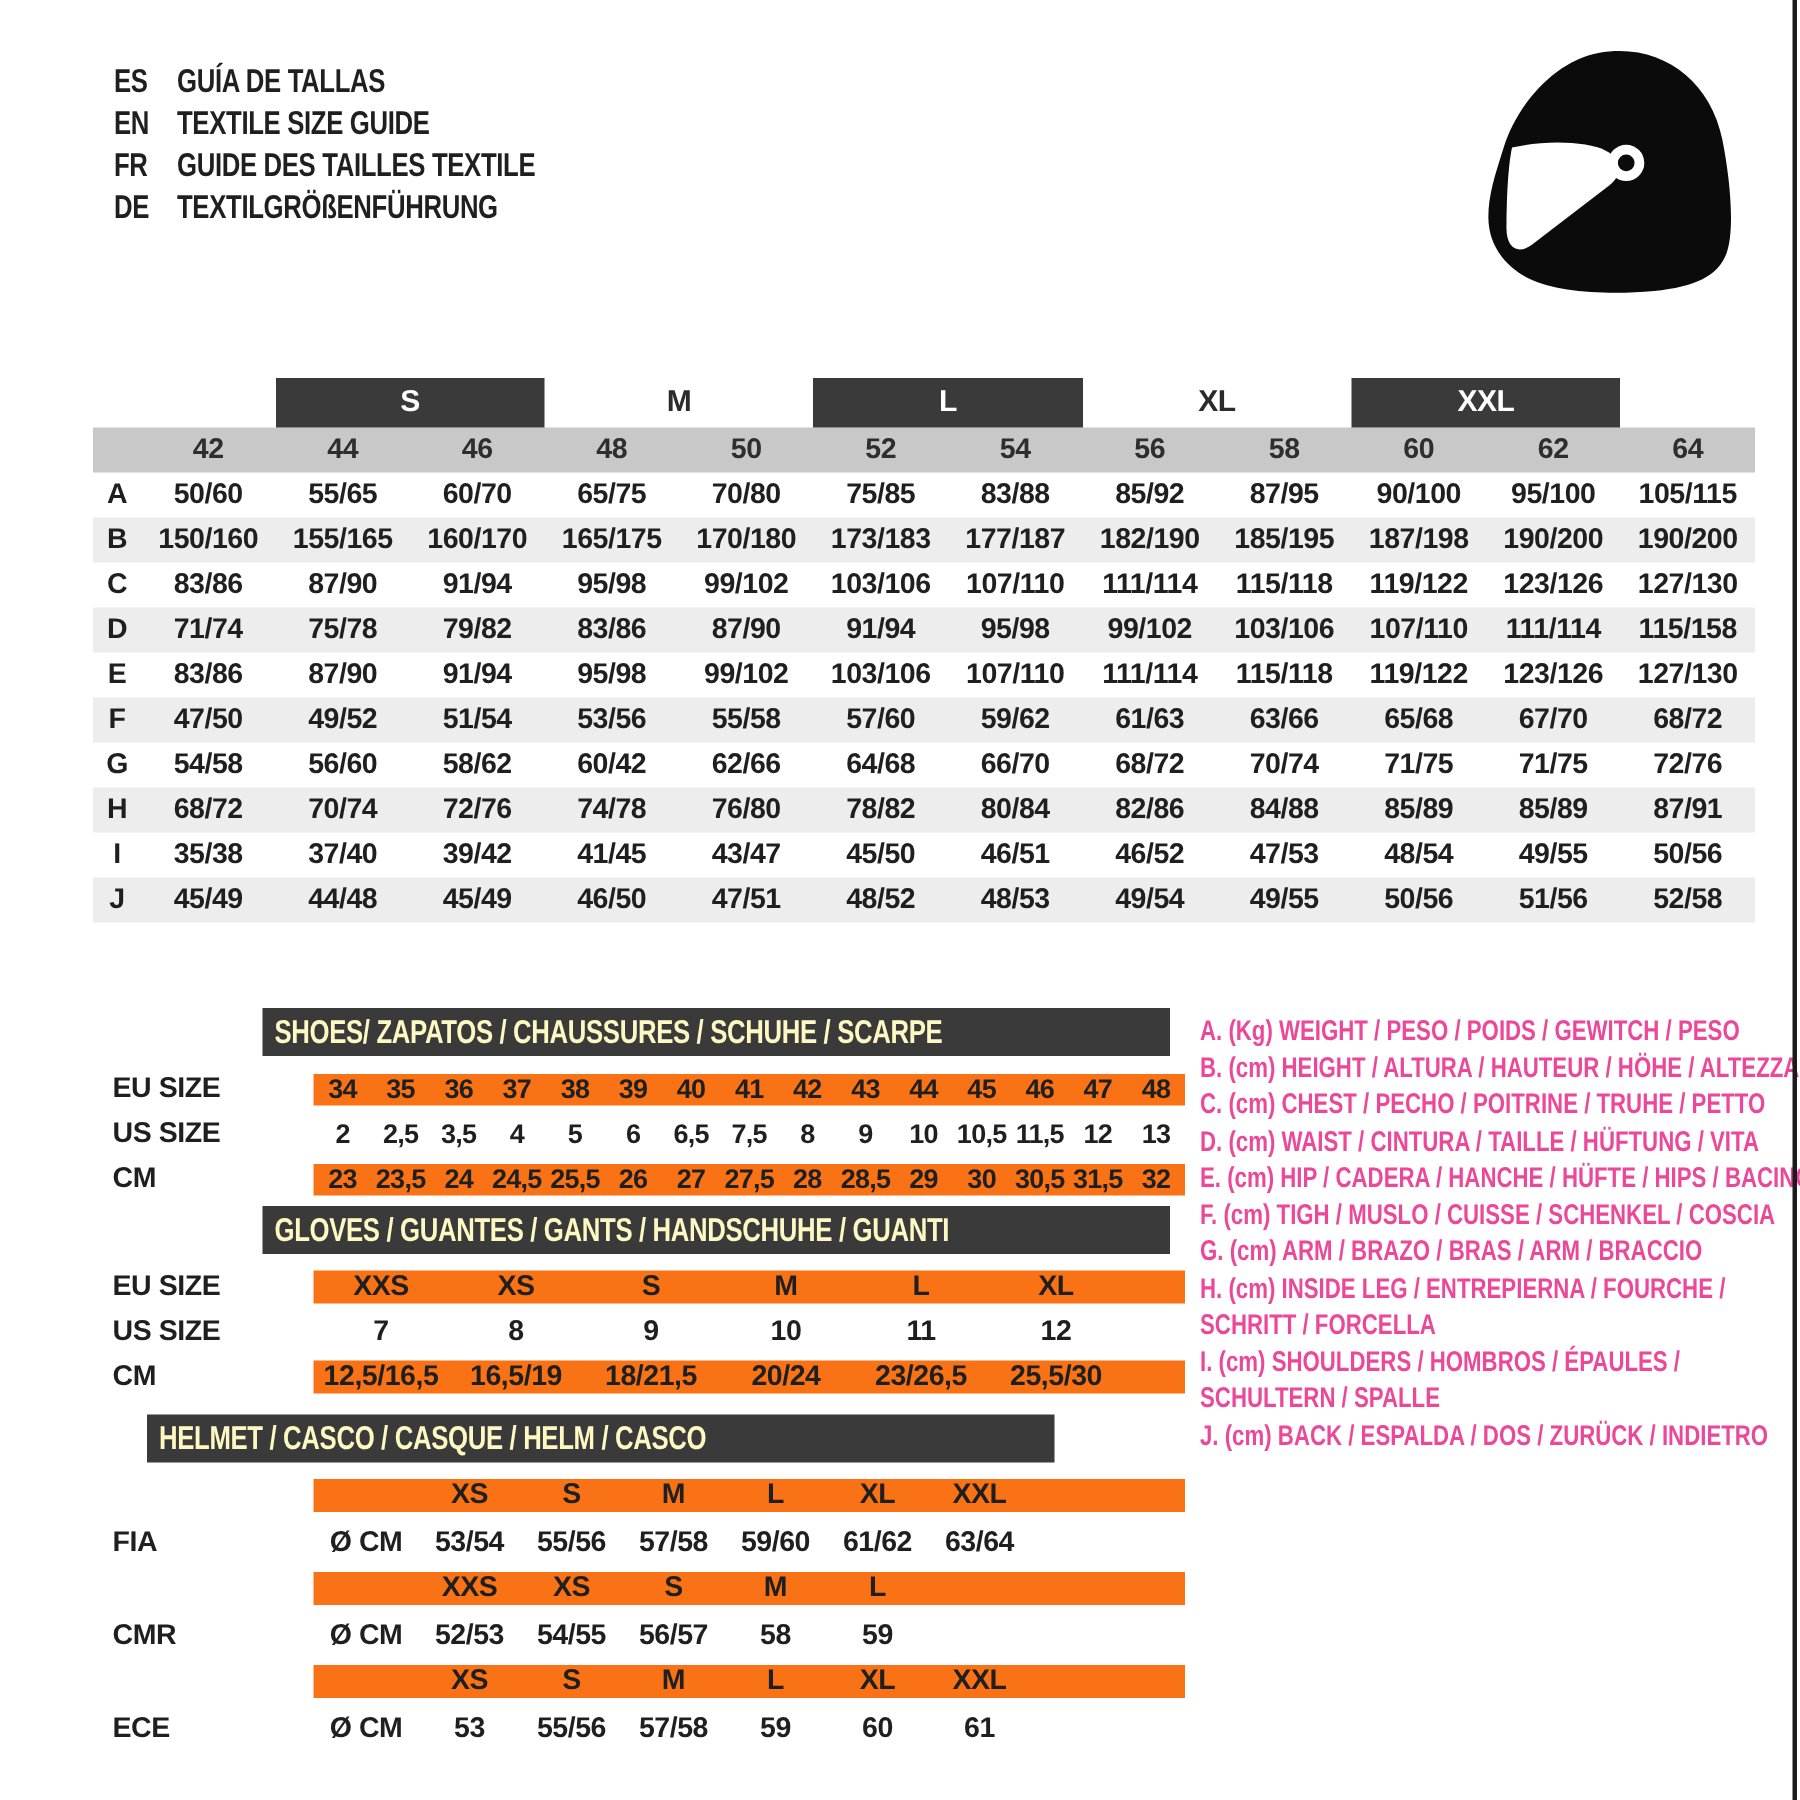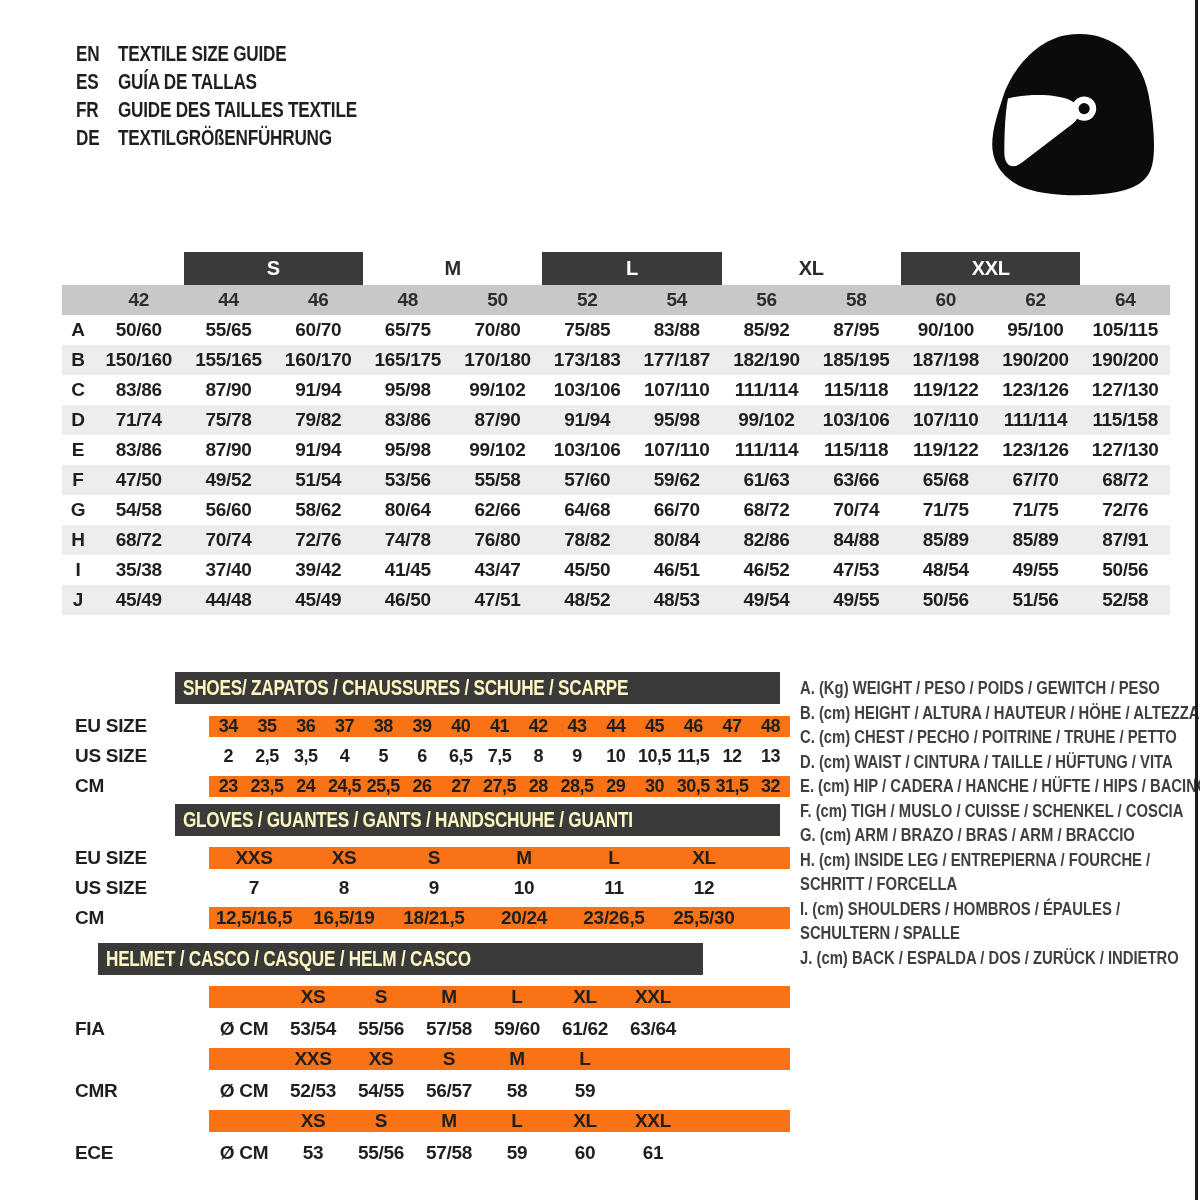--- a/index.html
+++ b/index.html
@@ -38,39 +38,39 @@
   .mini-label{width:110px;flex:0 0 110px;display:flex;align-items:center;padding-left:10px;box-sizing:border-box;}
   .mini-cells{width:605px;display:grid;align-items:center;}
   .mini-cells.shaded{background:#f97316;}
   .cols-shoes{grid-template-columns:repeat(15,1fr);font-size:18px;letter-spacing:-0.5px;}
   .cols-gloves{grid-template-columns:repeat(6,90px) 1fr;}
   .cols-helmet{grid-template-columns:70px repeat(6,68px) 1fr;}
   .mt-gloves{margin-top:7px;}
   .mt-helmet{margin-top:14px;margin-left:33px;}
 
   
-  .legend{position:absolute;left:800px;top:676px;width:396px;font-size:19px;line-height:24.5px;color:#404040;}
+  .legend{position:absolute;left:800px;top:676px;width:396px;font-size:19px;line-height:24.5px;color:#ec4899;}
   .legend-line{height:24.5px;}
 
   
   .right-rule{position:absolute;left:1195px;top:0;width:3px;height:1200px;background:#1b1b1b;}
 </style>
 </head>
 <body>
 
 <div class="page">
 
   <div class="title-block" id="title-block">
       <div class="title-row">
+        <div class="title-code"><span class="cond">ES</span></div>
+        <div class="title-text"><span class="cond">GUÍA DE TALLAS</span></div>
+      </div>
+      <div class="title-row">
         <div class="title-code"><span class="cond">EN</span></div>
         <div class="title-text"><span class="cond">TEXTILE SIZE GUIDE</span></div>
-      </div>
-      <div class="title-row">
-        <div class="title-code"><span class="cond">ES</span></div>
-        <div class="title-text"><span class="cond">GUÍA DE TALLAS</span></div>
       </div>
       <div class="title-row">
         <div class="title-code"><span class="cond">FR</span></div>
         <div class="title-text"><span class="cond">GUIDE DES TAILLES TEXTILE</span></div>
       </div>
       <div class="title-row">
         <div class="title-code"><span class="cond">DE</span></div>
         <div class="title-text"><span class="cond">TEXTILGRÖßENFÜHRUNG</span></div>
       </div>
     </div>
@@ -194,21 +194,21 @@
           <div class="cell">63/66</div>
           <div class="cell">65/68</div>
           <div class="cell">67/70</div>
           <div class="cell">68/72</div>
         </div>
         <div class="tex-row">
           <div class="cell">G</div>
           <div class="cell">54/58</div>
           <div class="cell">56/60</div>
           <div class="cell">58/62</div>
-          <div class="cell">80/64</div>
+          <div class="cell">60/42</div>
           <div class="cell">62/66</div>
           <div class="cell">64/68</div>
           <div class="cell">66/70</div>
           <div class="cell">68/72</div>
           <div class="cell">70/74</div>
           <div class="cell">71/75</div>
           <div class="cell">71/75</div>
           <div class="cell">72/76</div>
         </div>
         <div class="tex-row stripe">

